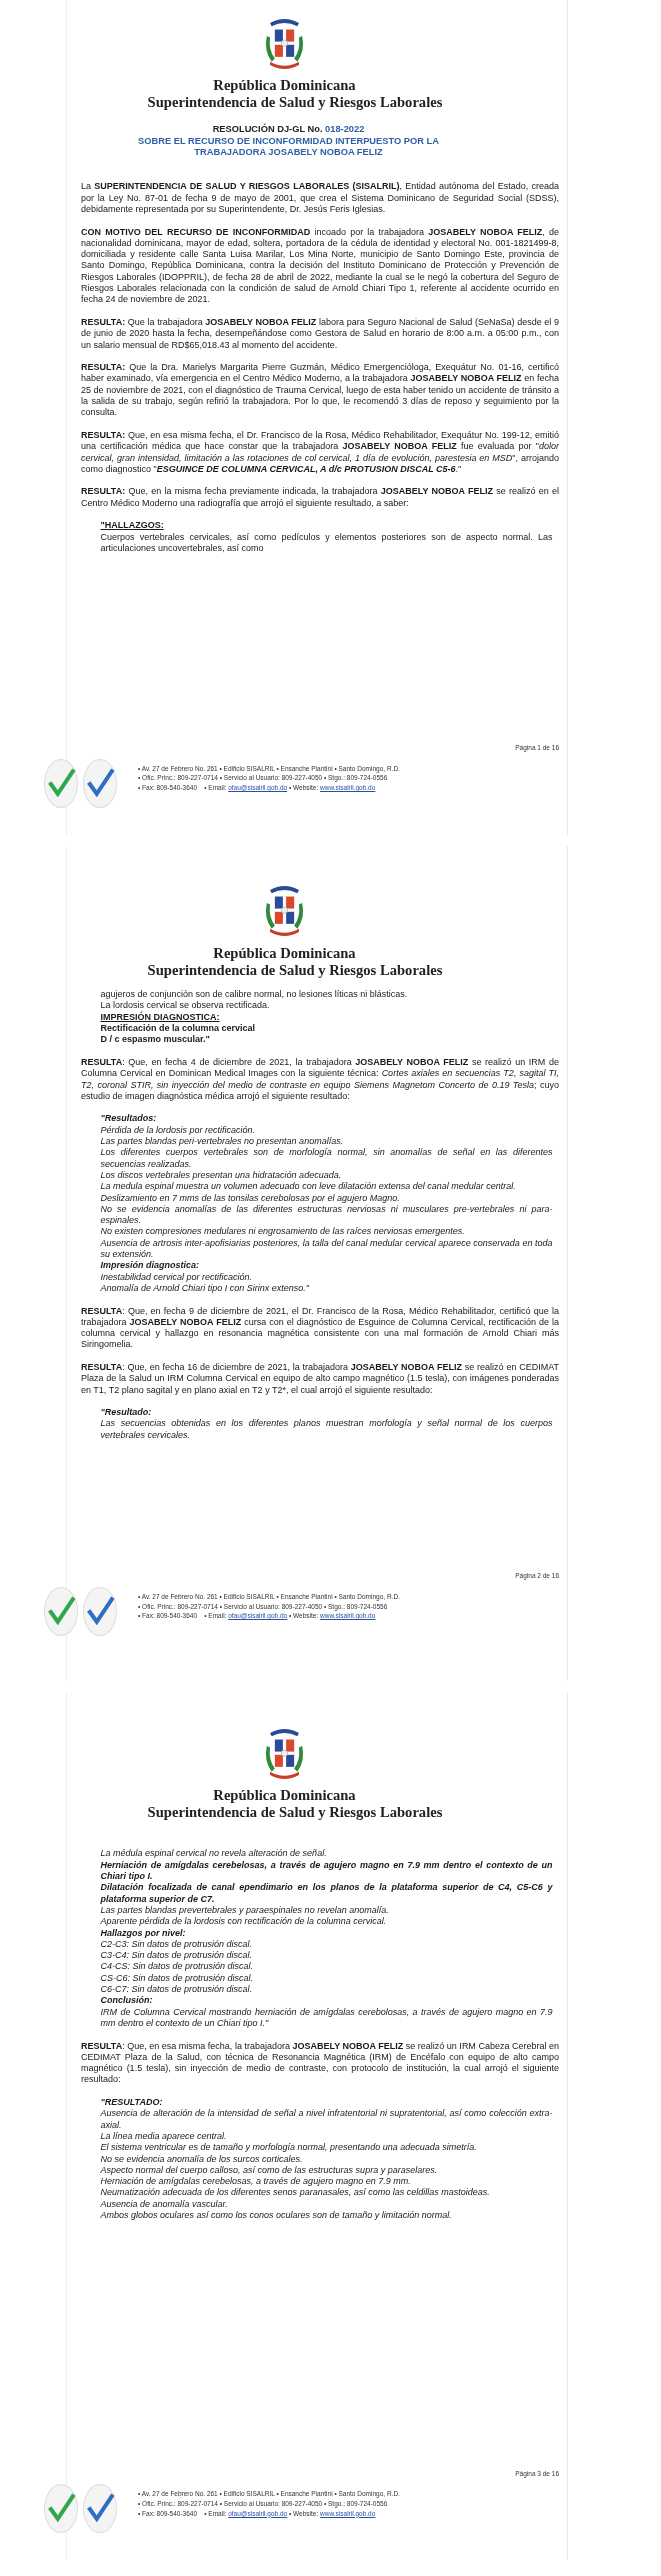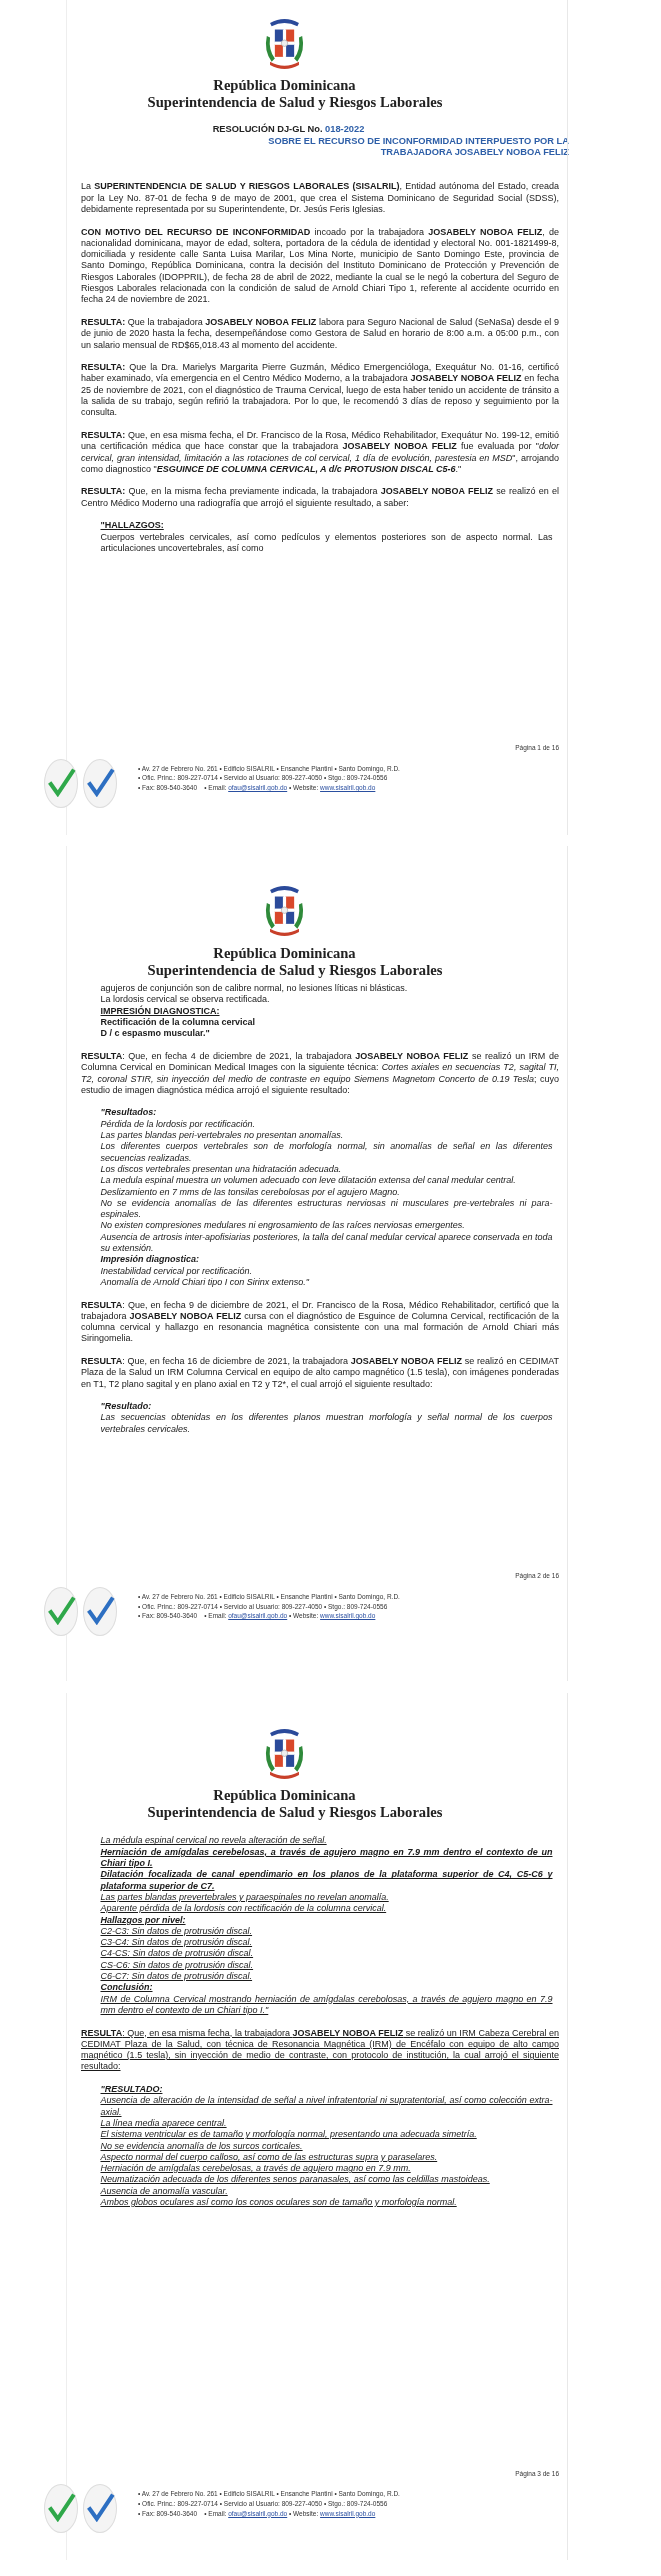--- a/index.html
+++ b/index.html
@@ -11,21 +11,21 @@
     .page-gap { height: 11.3px; background: #fff; }
 
     .header { text-align: center; }
     .coat { display: block; margin: 0 auto; }
     .rep-title { font-family: "Liberation Serif", serif; font-weight: bold; font-size: 14.6px; line-height: 16px; color: #222; }
     .sup-title { font-family: "Liberation Serif", serif; font-weight: bold; font-size: 14.6px; line-height: 18px; color: #222; padding-left: 21px; }
 
     .res-block { text-align: center; font-weight: bold; font-size: 9.3px; line-height: 11.3px; margin-top: 13px; padding-left: 8px; }
     .res-no { color: #222; }
     .res-no .num { color: #2e5fa8; }
-    .res-sub { color: #2e5fa8; text-align: right; }
+    .res-sub { color: #2e5fa8; }
 
     .content { position: relative; margin-left: 81px; width: 478px; font-size: 9px; line-height: 11.3px; text-align: justify; }
     .content p { margin: 0 0 11.3px 0; }
     .b { font-weight: bold; }
     .i { font-style: italic; }
     .u { text-decoration: underline; }
     .quote { margin-left: 19.5px; margin-right: 6.5px; }
     .line { display: block; }
 
     .footer { position: relative; height: 97px; }
@@ -131,21 +131,21 @@
       <rect x="29" y="36" width="11" height="16" fill="#2b4a9a"></rect>
       <rect x="26" y="18" width="4" height="34" fill="#fff"></rect>
       <rect x="16" y="33" width="24" height="4" fill="#fff"></rect>
       <circle cx="28" cy="35" r="4" fill="#eee" stroke="#888" stroke-width="0.6"></circle>
       <path d="M10 58 Q28 68 46 58 L46 62 Q28 72 10 62 Z" fill="#c8402a"></path>
     </svg>
     <div class="rep-title" style="margin-top:4.9px;">República Dominicana</div>
     <div class="sup-title">Superintendencia de Salud y Riesgos Laborales</div>
   </div>
 
-  <div class="content" style="margin-top:4px;">
+  <div class="content" style="margin-top:10px;">
     <div class="quote" style="margin-bottom:11.3px;">
       <span class="line">agujeros de conjunción son de calibre normal, no lesiones líticas ni blásticas.</span>
       <span class="line">La lordosis cervical se observa rectificada.</span>
       <span class="line b u">IMPRESIÓN DIAGNOSTICA:</span>
       <span class="line b">Rectificación de la columna cervical</span>
       <span class="line b">D / c espasmo muscular."</span>
     </div>
     <p><span class="b">RESULTA</span><span>: Que, en fecha 4 de diciembre de 2021, la trabajadora </span><span class="b">JOSABELY NOBOA FELIZ</span><span> se realizó un IRM de Columna Cervical en Dominican Medical Images con la siguiente técnica: </span><span class="i">Cortes axiales en secuencias T2, sagital TI, T2, coronal STIR, sin inyección del medio de contraste en equipo Siemens Magnetom Concerto de 0.19 Tesla</span><span>; cuyo estudio de imagen diagnóstica médica arrojó el siguiente resultado:</span></p>
     <div class="quote i" style="margin-bottom:11.3px;">
       <span class="line b">"Resultados:</span>
@@ -217,21 +217,21 @@
       <rect x="29" y="36" width="11" height="16" fill="#2b4a9a"></rect>
       <rect x="26" y="18" width="4" height="34" fill="#fff"></rect>
       <rect x="16" y="33" width="24" height="4" fill="#fff"></rect>
       <circle cx="28" cy="35" r="4" fill="#eee" stroke="#888" stroke-width="0.6"></circle>
       <path d="M10 58 Q28 68 46 58 L46 62 Q28 72 10 62 Z" fill="#c8402a"></path>
     </svg>
     <div class="rep-title" style="margin-top:4.9px;">República Dominicana</div>
     <div class="sup-title">Superintendencia de Salud y Riesgos Laborales</div>
   </div>
 
-  <div class="content" style="margin-top:14px;text-decoration:underline;">
+  <div class="content" style="margin-top:27px;">
     <div class="quote i" style="margin-bottom:11.3px;">
       <span class="line">La médula espinal cervical no revela alteración de señal.</span>
       <span class="line b">Herniación de amígdalas cerebelosas, a través de agujero magno en 7.9 mm dentro el contexto de un Chiari tipo I.</span>
       <span class="line b">Dilatación focalizada de canal ependimario en los planos de la plataforma superior de C4, C5-C6 y plataforma superior de C7.</span>
       <span class="line">Las partes blandas prevertebrales y paraespinales no revelan anomalía.</span>
       <span class="line">Aparente pérdida de la lordosis con rectificación de la columna cervical.</span>
       <span class="line b">Hallazgos por nivel:</span>
       <span class="line">C2-C3: Sin datos de protrusión discal.</span>
       <span class="line">C3-C4: Sin datos de protrusión discal.</span>
       <span class="line">C4-CS: Sin datos de protrusión discal.</span>
@@ -244,21 +244,21 @@
     <div class="quote i">
       <span class="line b">"RESULTADO:</span>
       <span class="line">Ausencia de alteración de la intensidad de señal a nivel infratentorial ni supratentorial, así como colección extra-axial.</span>
       <span class="line">La línea media aparece central.</span>
       <span class="line">El sistema ventricular es de tamaño y morfología normal, presentando una adecuada simetría.</span>
       <span class="line">No se evidencia anomalía de los surcos corticales.</span>
       <span class="line">Aspecto normal del cuerpo calloso, así como de las estructuras supra y paraselares.</span>
       <span class="line">Herniación de amígdalas cerebelosas, a través de agujero magno en 7.9 mm.</span>
       <span class="line">Neumatización adecuada de los diferentes senos paranasales, así como las celdillas mastoideas.</span>
       <span class="line">Ausencia de anomalía vascular.</span>
-      <span class="line">Ambos globos oculares así como los conos oculares son de tamaño y morfología normal.</span>
+      <span class="line">Ambos globos oculares así como los conos oculares son de tamaño y limitación normal.</span>
     </div>
   </div>
 
   <svg class="sig" style="left:587px; top:697px;" width="32" height="65" viewBox="0 0 40 80">
     <path d="M6 74 Q10 40 20 20 Q28 4 24 24 Q20 44 10 48 Q6 34 22 26 L36 14" fill="none" stroke="#3b3fa0" stroke-width="1.5"></path>
   </svg>
   <svg class="sig" style="left:600px; top:778px;" width="11.3" height="16" viewBox="0 0 14 20">
     <path d="M3 6 L11 6 M7 2 L7 18 L4 16" fill="none" stroke="#3b3fa0" stroke-width="1.5"></path>
   </svg>
 

